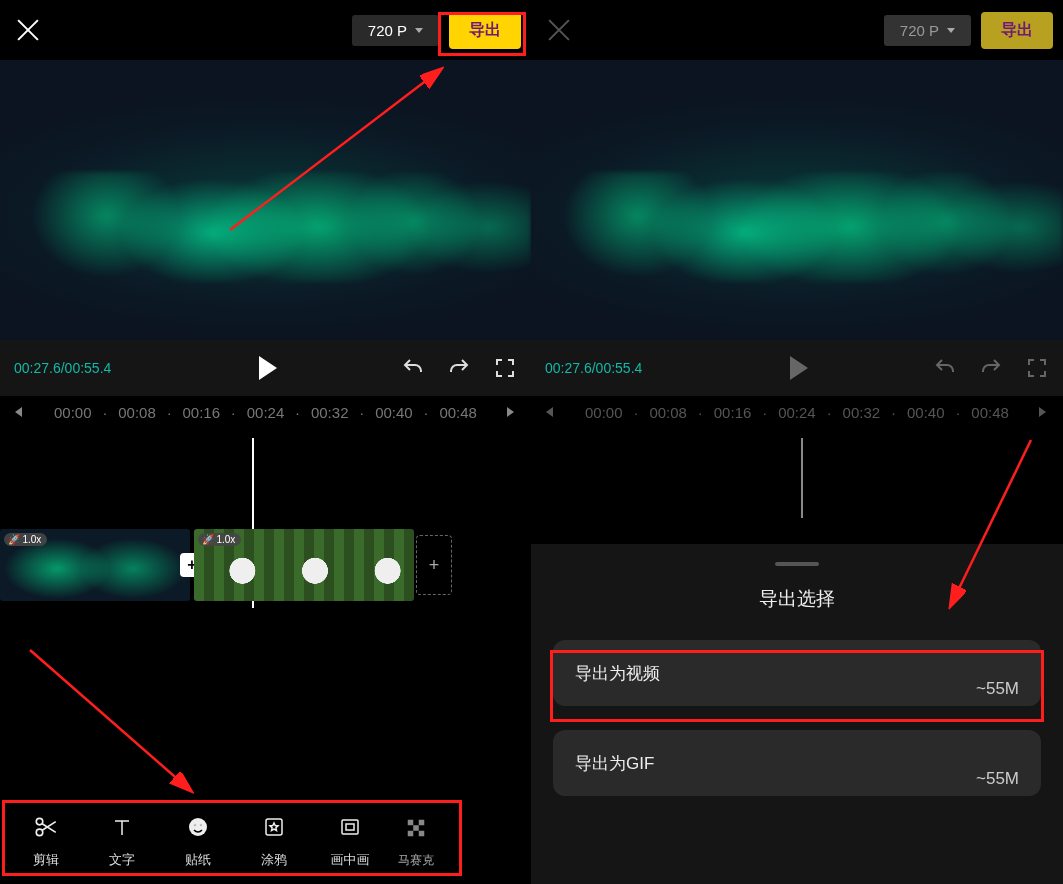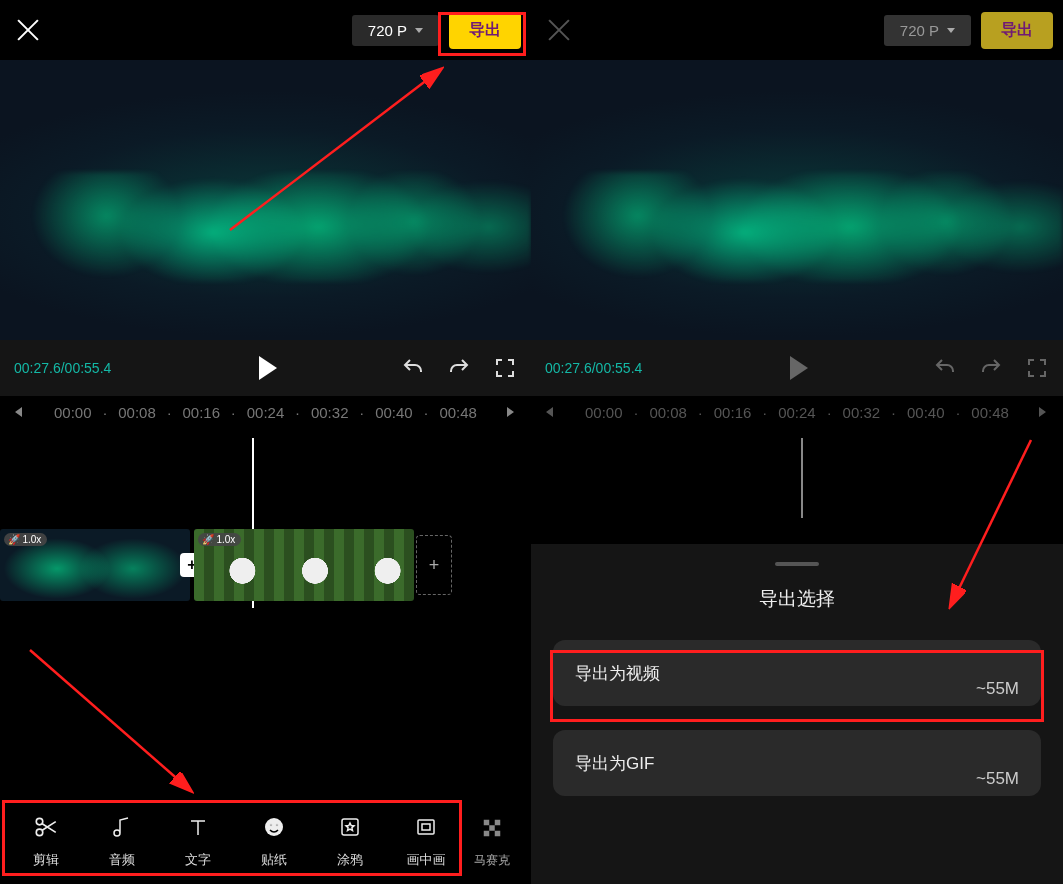--- a/index.html
+++ b/index.html
@@ -374,28 +374,20 @@
   <div class="tools">
     <div class="tool">
       <span class="glyph">
         <svg width="26" height="26" viewBox="0 0 24 24">
             <circle cx="6" cy="7" r="3"></circle>
             <circle cx="6" cy="17" r="3"></circle>
             <path d="M8.5 9L21 17M8.5 15L21 7"></path>
           </svg>
       </span>
       <span>剪辑</span>
-    </div>
-    <div class="tool">
-      <span class="glyph">
-        <svg width="24" height="24" viewBox="0 0 24 24">
-            <path d="M10 18a3 3 0 11-6 0 3 3 0 016 0zM10 18V5l8-2"></path>
-          </svg>
-      </span>
-      <span>音频</span>
     </div>
     <div class="tool">
       <span class="glyph">
         <svg width="24" height="24" viewBox="0 0 24 24">
             <path d="M5 6h14M12 6v14"></path>
           </svg>
       </span>
       <span>文字</span>
     </div>
     <div class="tool">

